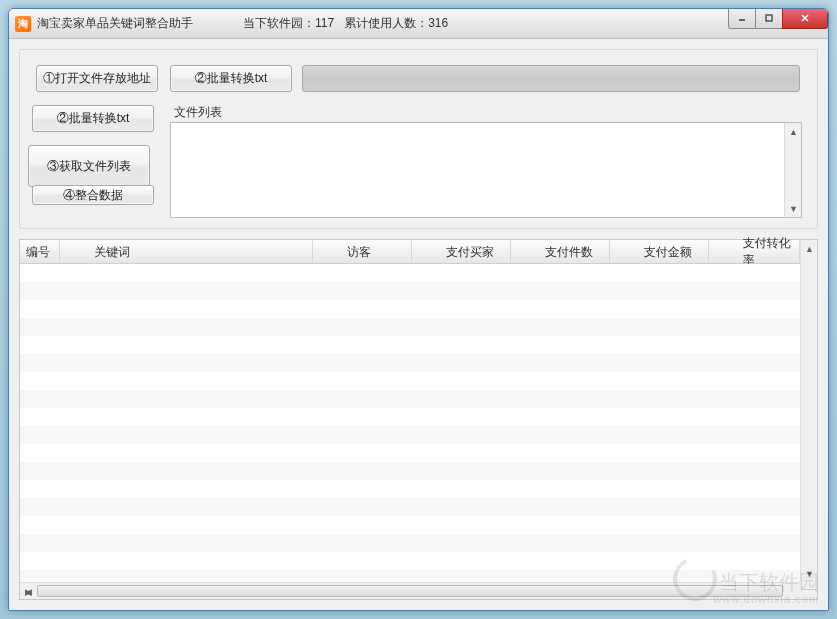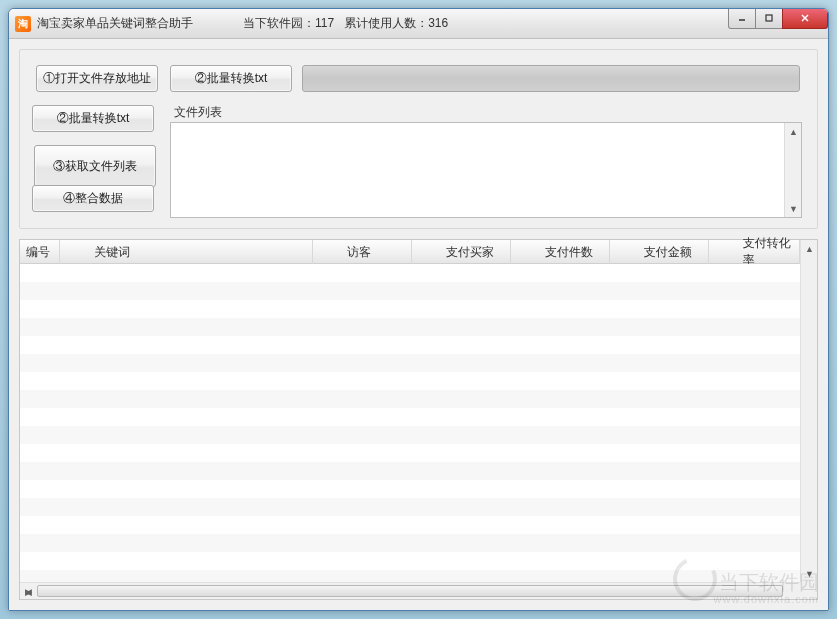--- a/index.html
+++ b/index.html
@@ -73,22 +73,22 @@
   font-size:12px;
   color:#222;
   padding:0 6px;
   cursor:pointer;
   box-shadow: inset 0 0 0 1px rgba(255,255,255,0.6);
   display:flex;align-items:center;justify-content:center;
   text-align:center;
 }
 #b1{left:16px; top:15px; width:122px; height:27px;}
 #b2{left:12px; top:55px; width:122px; height:27px;}
-#b3{left:14px; top:95px; width:122px; height:42px;}
-#b4{left:12px; top:135px;width:122px; height:27px;}
+#b3{left:8px; top:95px; width:122px; height:42px;}
+#b4{left:12px; top:135px;width:122px; height:20px;}
 #b5{left:150px;top:15px; width:122px; height:27px;}
 .progress{
   position:absolute; left:282px; top:15px; width:498px; height:27px;
   background: linear-gradient(to bottom,#d8d8d8,#c8c8c8 50%,#d0d0d0);
   border:1px solid #a8a8a8; border-radius:3px;
 }
 .file-list-label{
   position:absolute; left:154px; top:54px; font-size:12px; color:#333;
 }
 .file-list-box{

